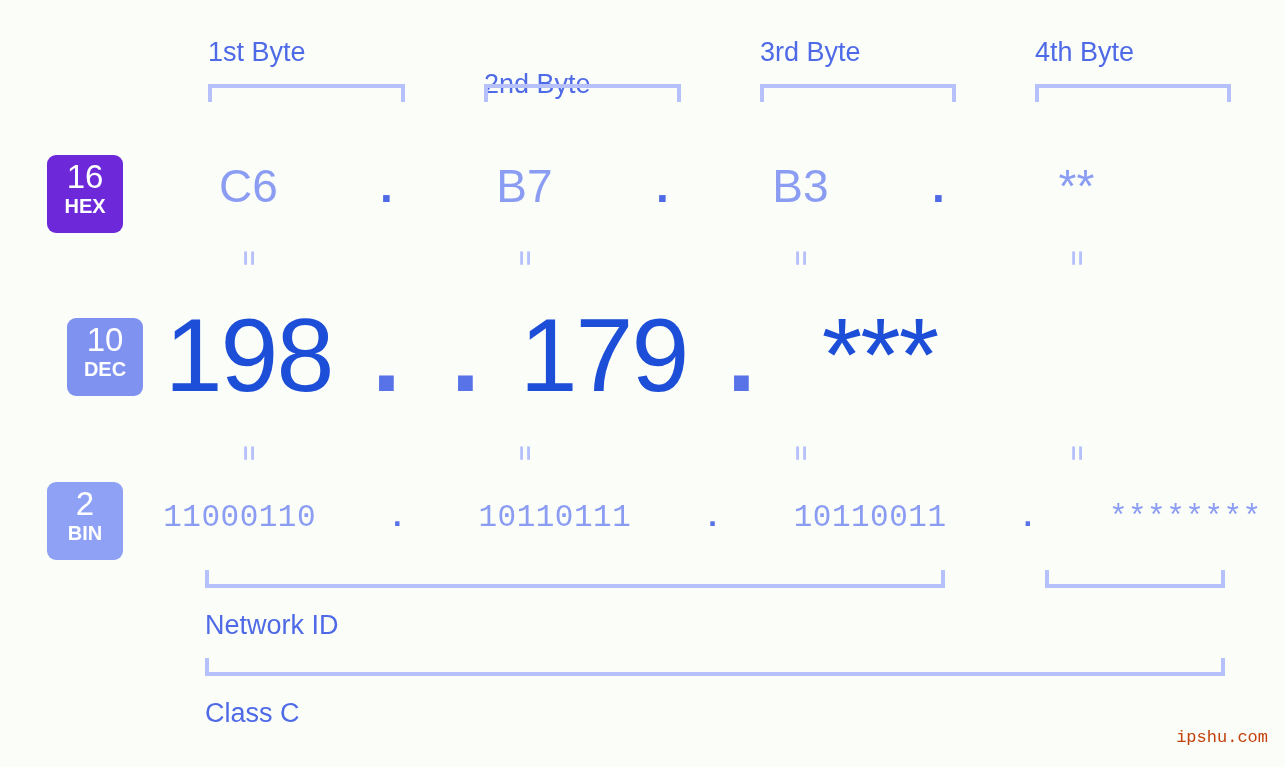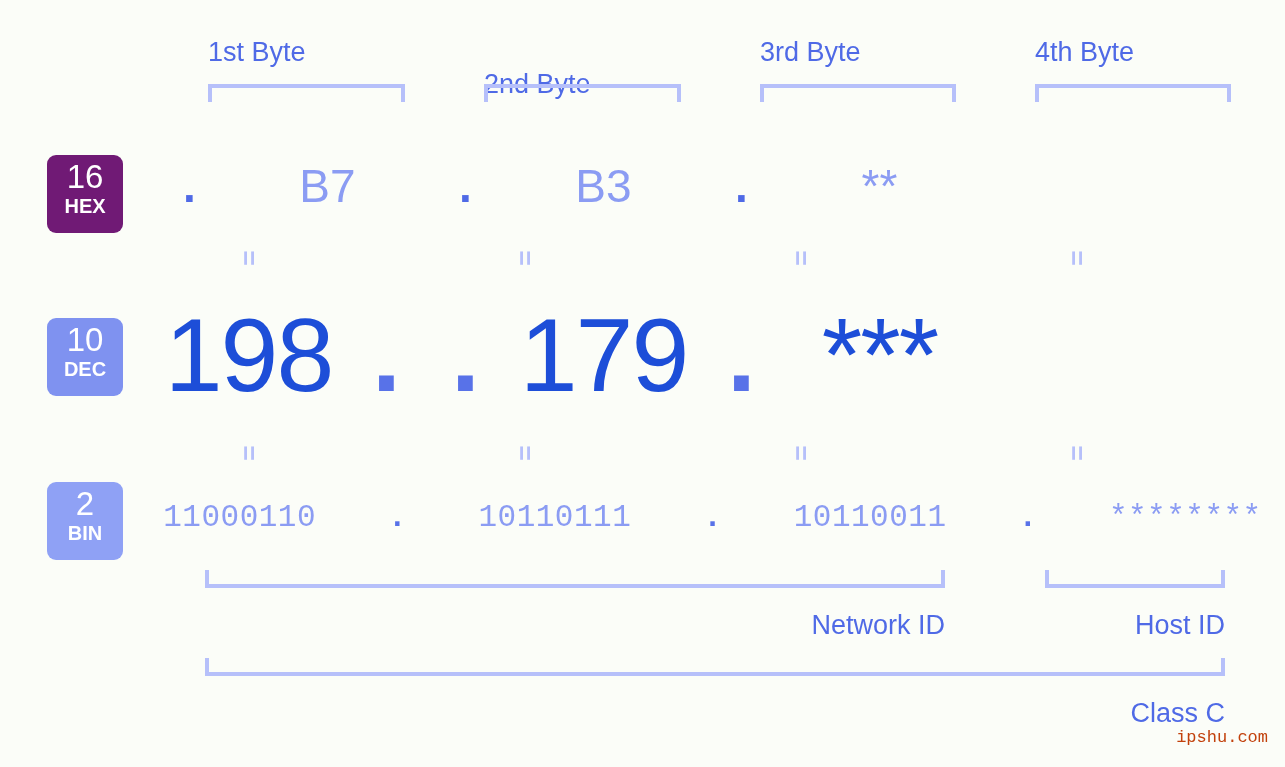--- a/index.html
+++ b/index.html
@@ -68,22 +68,22 @@
     font-weight: 400;
     letter-spacing: 0px;
   }
   .badge .abbr {
     display: block;
     font-size: 20px;
     line-height: 22px;
     font-weight: 700;
     letter-spacing: 0px;
   }
-  .badge-hex { top: 155px; background: #701a75; }
-  .badge-dec { top: 318px; background: #7f92f0; }
+  .badge-hex { top: 155px; background: #6d28d9; }
+  .badge-dec { top: 318px; background: #7f92f0; margin-left: 20px; }
   .badge-bin { top: 482px; background: #8fa1f5; }
 
   
   .row {
     position: absolute;
     left: 150px;
     width: 1125px;
     display: flex;
     align-items: baseline;
   }
@@ -166,21 +166,21 @@
     display: inline-block;
     transform: rotate(90deg);
     font-weight: 700;
   }
   .eq-row-1 { top: 243px; }
   .eq-row-2 { top: 438px; }
 
   
   .group-label {
     position: absolute;
-    text-align: right;
+    text-align: left;
     font-size: 27px;
     line-height: 34px;
     color: #4f6ae6;
     white-space: nowrap;
     font-family: "Liberation Sans", sans-serif;
   }
 
   
   .watermark {
     position: absolute;
@@ -206,20 +206,21 @@
   <div class="bracket-top" style="left:484px;top:84px;width:197px;"></div>
   <div class="bracket-top" style="left:760px;top:84px;width:196px;"></div>
   <div class="bracket-top" style="left:1035px;top:84px;width:196px;"></div>
 
   <div class="badge badge-hex">
     <span class="num">16</span>
     <span class="abbr">HEX</span>
   </div>
 
   <div class="row row-hex">
+    <div class="cell">C6</div>
     <div class="dotcell">.</div>
     <div class="cell">B7</div>
     <div class="dotcell">.</div>
     <div class="cell">B3</div>
     <div class="dotcell">.</div>
     <div class="cell">**</div>
   </div>
 
   <div class="eq-row eq-row-1">
     <div class="eq-cell"><span class="eq-glyph">=</span></div>
@@ -267,20 +268,19 @@
     <div class="dotcell">.</div>
     <div class="cell">10110011</div>
     <div class="dotcell">.</div>
     <div class="cell">********</div>
   </div>
 
   <div class="bracket-bottom" style="left:205px;top:570px;width:740px;"></div>
   <div class="bracket-bottom" style="left:1045px;top:570px;width:180px;"></div>
 
   <div class="group-label" style="left:205px;top:608px;width:740px;">Network ID</div>
-  <div class="group-label" style="left:1045px;top:608px;width:180px;">Host ID</div>
 
   <div class="bracket-bottom" style="left:205px;top:658px;width:1020px;"></div>
   <div class="group-label" style="left:205px;top:696px;width:1020px;">Class C</div>
 
   <div class="watermark">ipshu.com</div>
 
 </div>
 
 </body></html>

